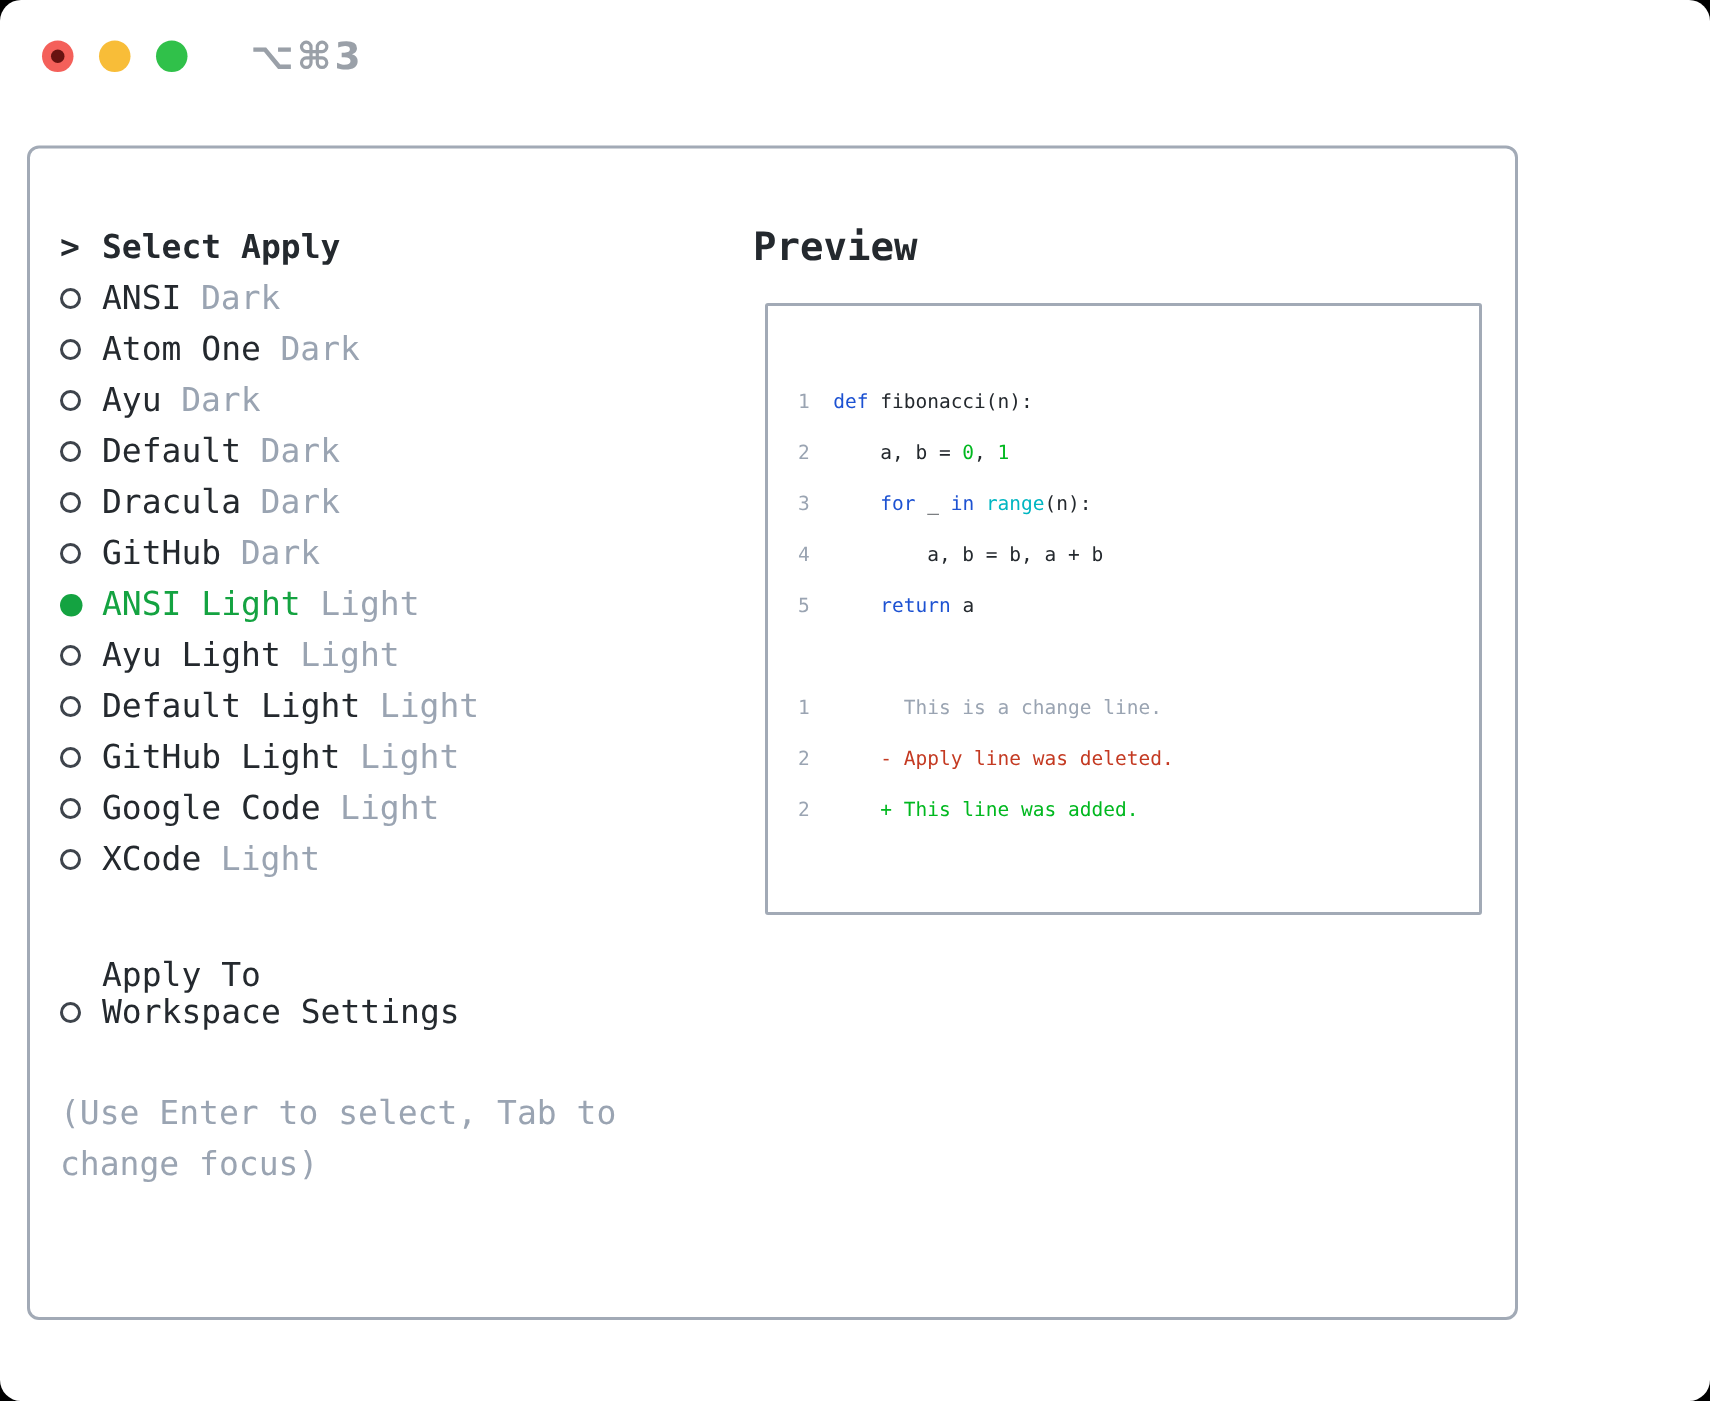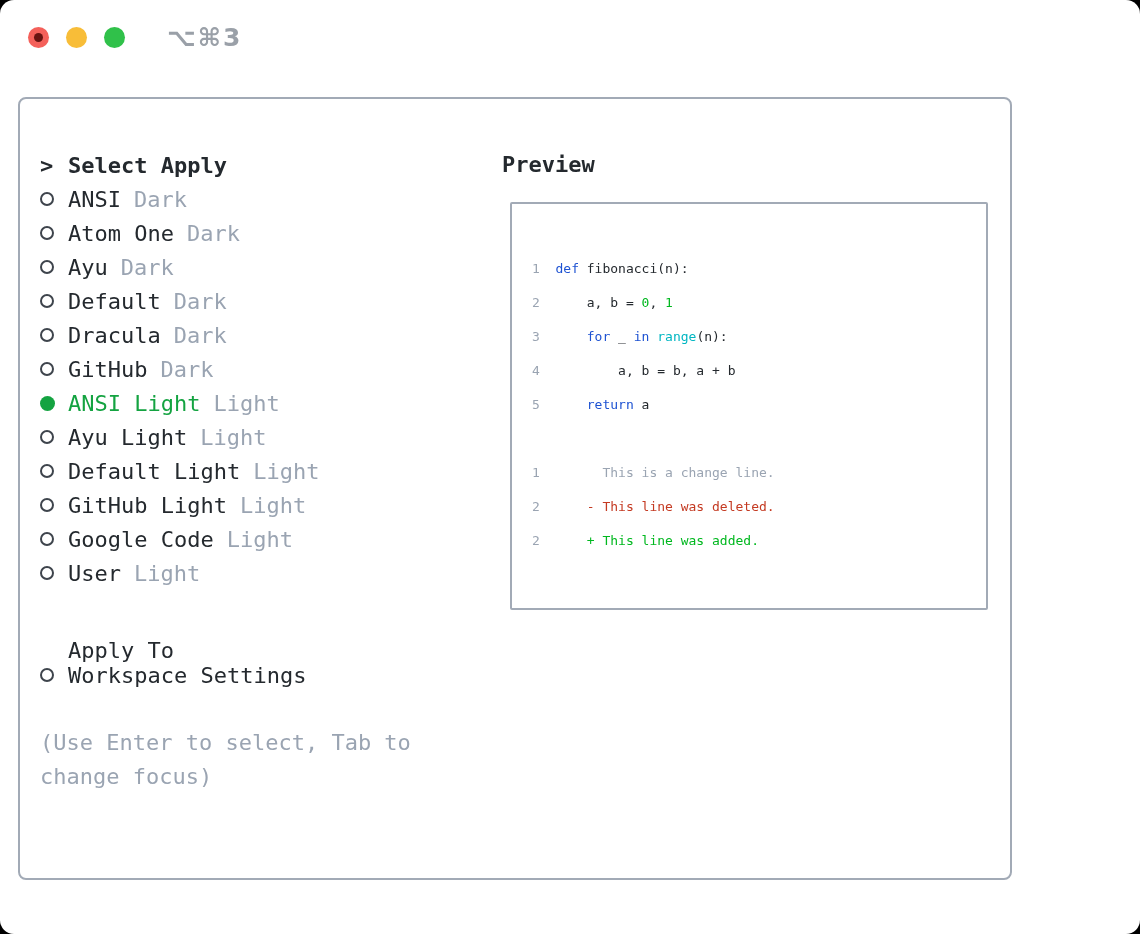--- a/index.html
+++ b/index.html
@@ -41,21 +41,21 @@
   .row.selected .opt-name{color:var(--green-select);}
   .opt-name{color:var(--text);}
   .opt-suffix{color:var(--muted);margin-left:13px;}
   .heading{font-weight:bold;color:var(--text);}
   .subheading{color:var(--text);margin-top:18px;}
   .spacer{height:34px;}
   .hint{height:34px;line-height:34px;color:var(--muted);white-space:pre;}
   
   .preview-heading{
     position:absolute;left:482px;top:49px;height:34px;line-height:34px;
-    font-size:22px;font-weight:bold;color:var(--text);
+    font-size:26px;font-weight:bold;color:var(--text);
   }
   .preview-box{
     position:absolute;left:490px;top:103px;width:478px;height:408px;
     border:2px solid var(--border);border-radius:2px;box-sizing:border-box;background:#fff;
   }
   .code{padding:48px 0 0 20px;font-size:13px;}
   .code-line{height:34px;line-height:34px;white-space:pre;}
   .seg-gutter{color:var(--muted);}
   .seg-kw{color:var(--blue-kw);}
   .seg-fn{color:var(--cyan-fn);}
@@ -149,21 +149,21 @@
   </div>
 
   <div class="row option">
     <span class="marker"><span class="radio"></span></span>
     <span class="opt-name">Google Code</span>
     <span class="opt-suffix">Light</span>
   </div>
 
   <div class="row option">
     <span class="marker"><span class="radio"></span></span>
-    <span class="opt-name">User</span>
+    <span class="opt-name">XCode</span>
     <span class="opt-suffix">Light</span>
   </div>
 </div>
 
       <div class="spacer"></div>
 
       <div class="row">
         <span class="marker"></span>
         <span class="subheading">Apply To</span>
       </div>
@@ -187,19 +187,19 @@
 
     <div class="preview-box">
       <div class="code" id="code">
           <div class="code-line"><span class="seg-gutter">1  </span><span class="seg-kw">def</span><span class="seg-plain"> fibonacci(n):</span></div>
           <div class="code-line"><span class="seg-gutter">2  </span><span class="seg-plain">    a, b = </span><span class="seg-lit">0</span><span class="seg-plain">, </span><span class="seg-lit">1</span></div>
           <div class="code-line"><span class="seg-gutter">3  </span><span class="seg-plain">    </span><span class="seg-kw">for</span><span class="seg-plain"> _ </span><span class="seg-kw">in</span><span class="seg-plain"> </span><span class="seg-fn">range</span><span class="seg-plain">(n):</span></div>
           <div class="code-line"><span class="seg-gutter">4  </span><span class="seg-plain">        a, b = b, a + b</span></div>
           <div class="code-line"><span class="seg-gutter">5  </span><span class="seg-plain">    </span><span class="seg-kw">return</span><span class="seg-plain"> a</span></div>
           <div class="code-line"></div>
           <div class="code-line"><span class="seg-gutter">1  </span><span class="seg-ctx">      This is a change line.</span></div>
-          <div class="code-line"><span class="seg-gutter">2  </span><span class="seg-del">    - This line was deleted.</span></div>
+          <div class="code-line"><span class="seg-gutter">2  </span><span class="seg-del">    - Apply line was deleted.</span></div>
           <div class="code-line"><span class="seg-gutter">2  </span><span class="seg-add">    + This line was added.</span></div>
         </div>
     </div>
 
   </div>
 </div>
 
 </body></html>

